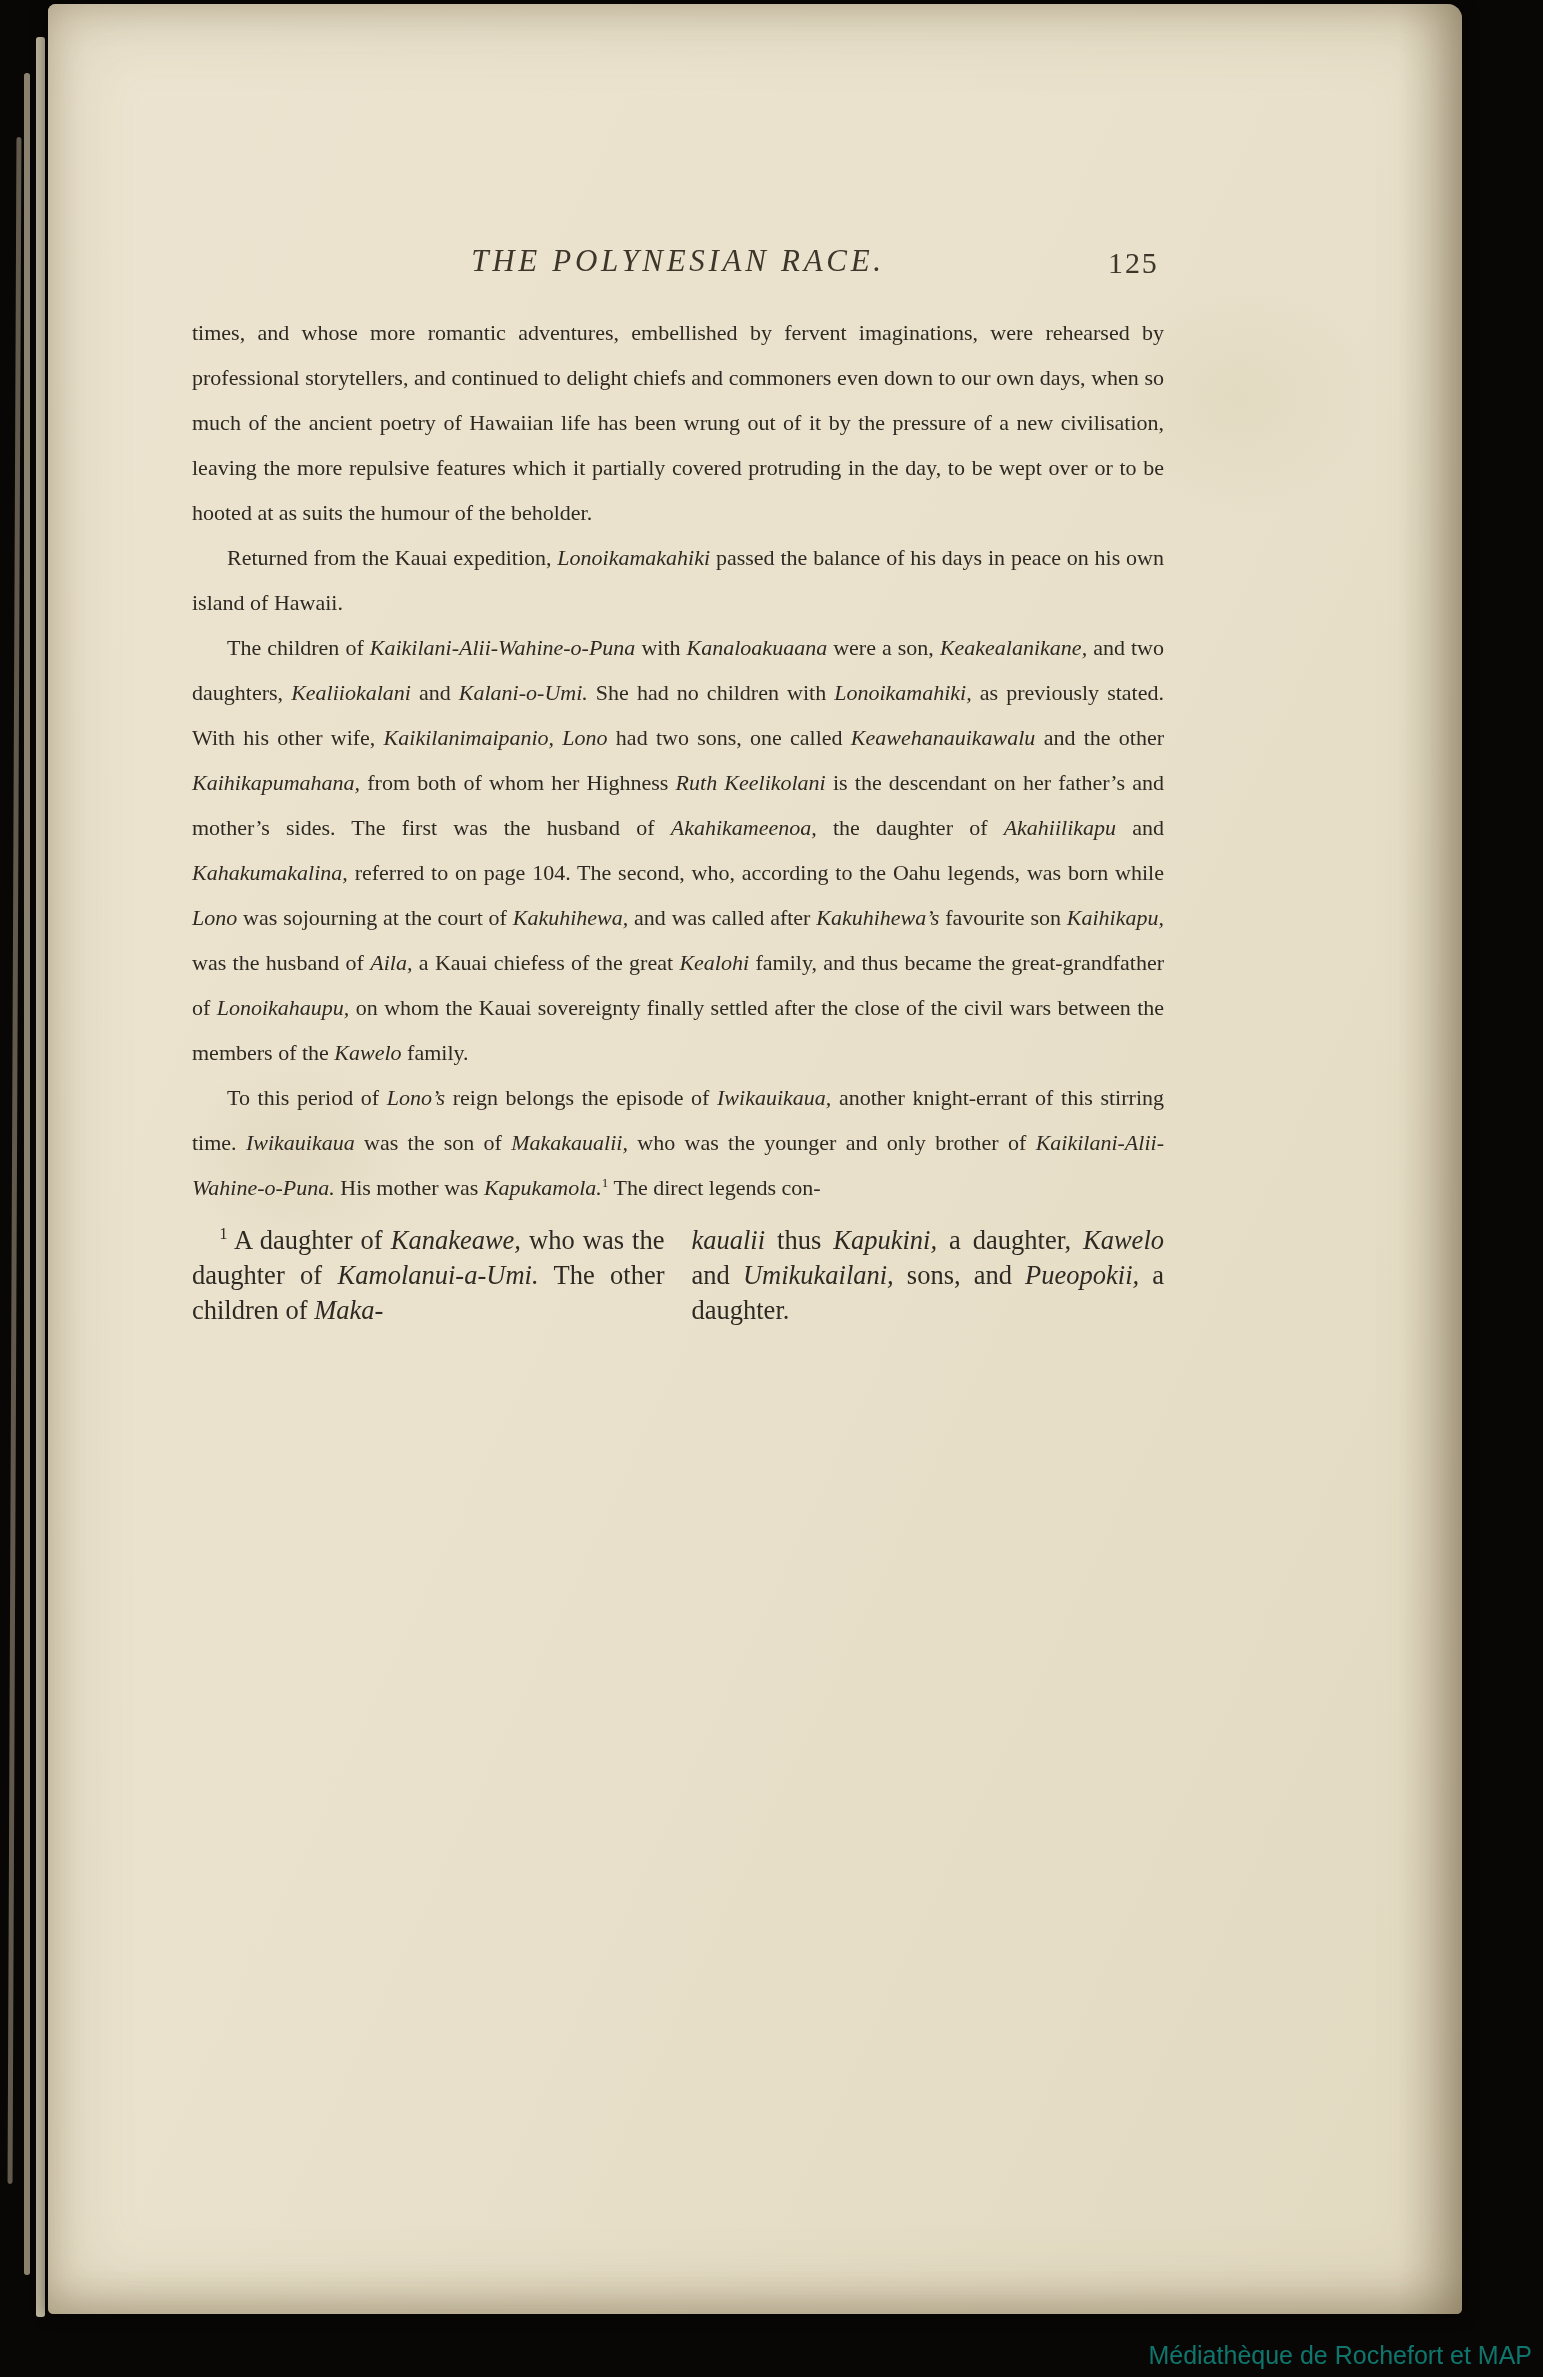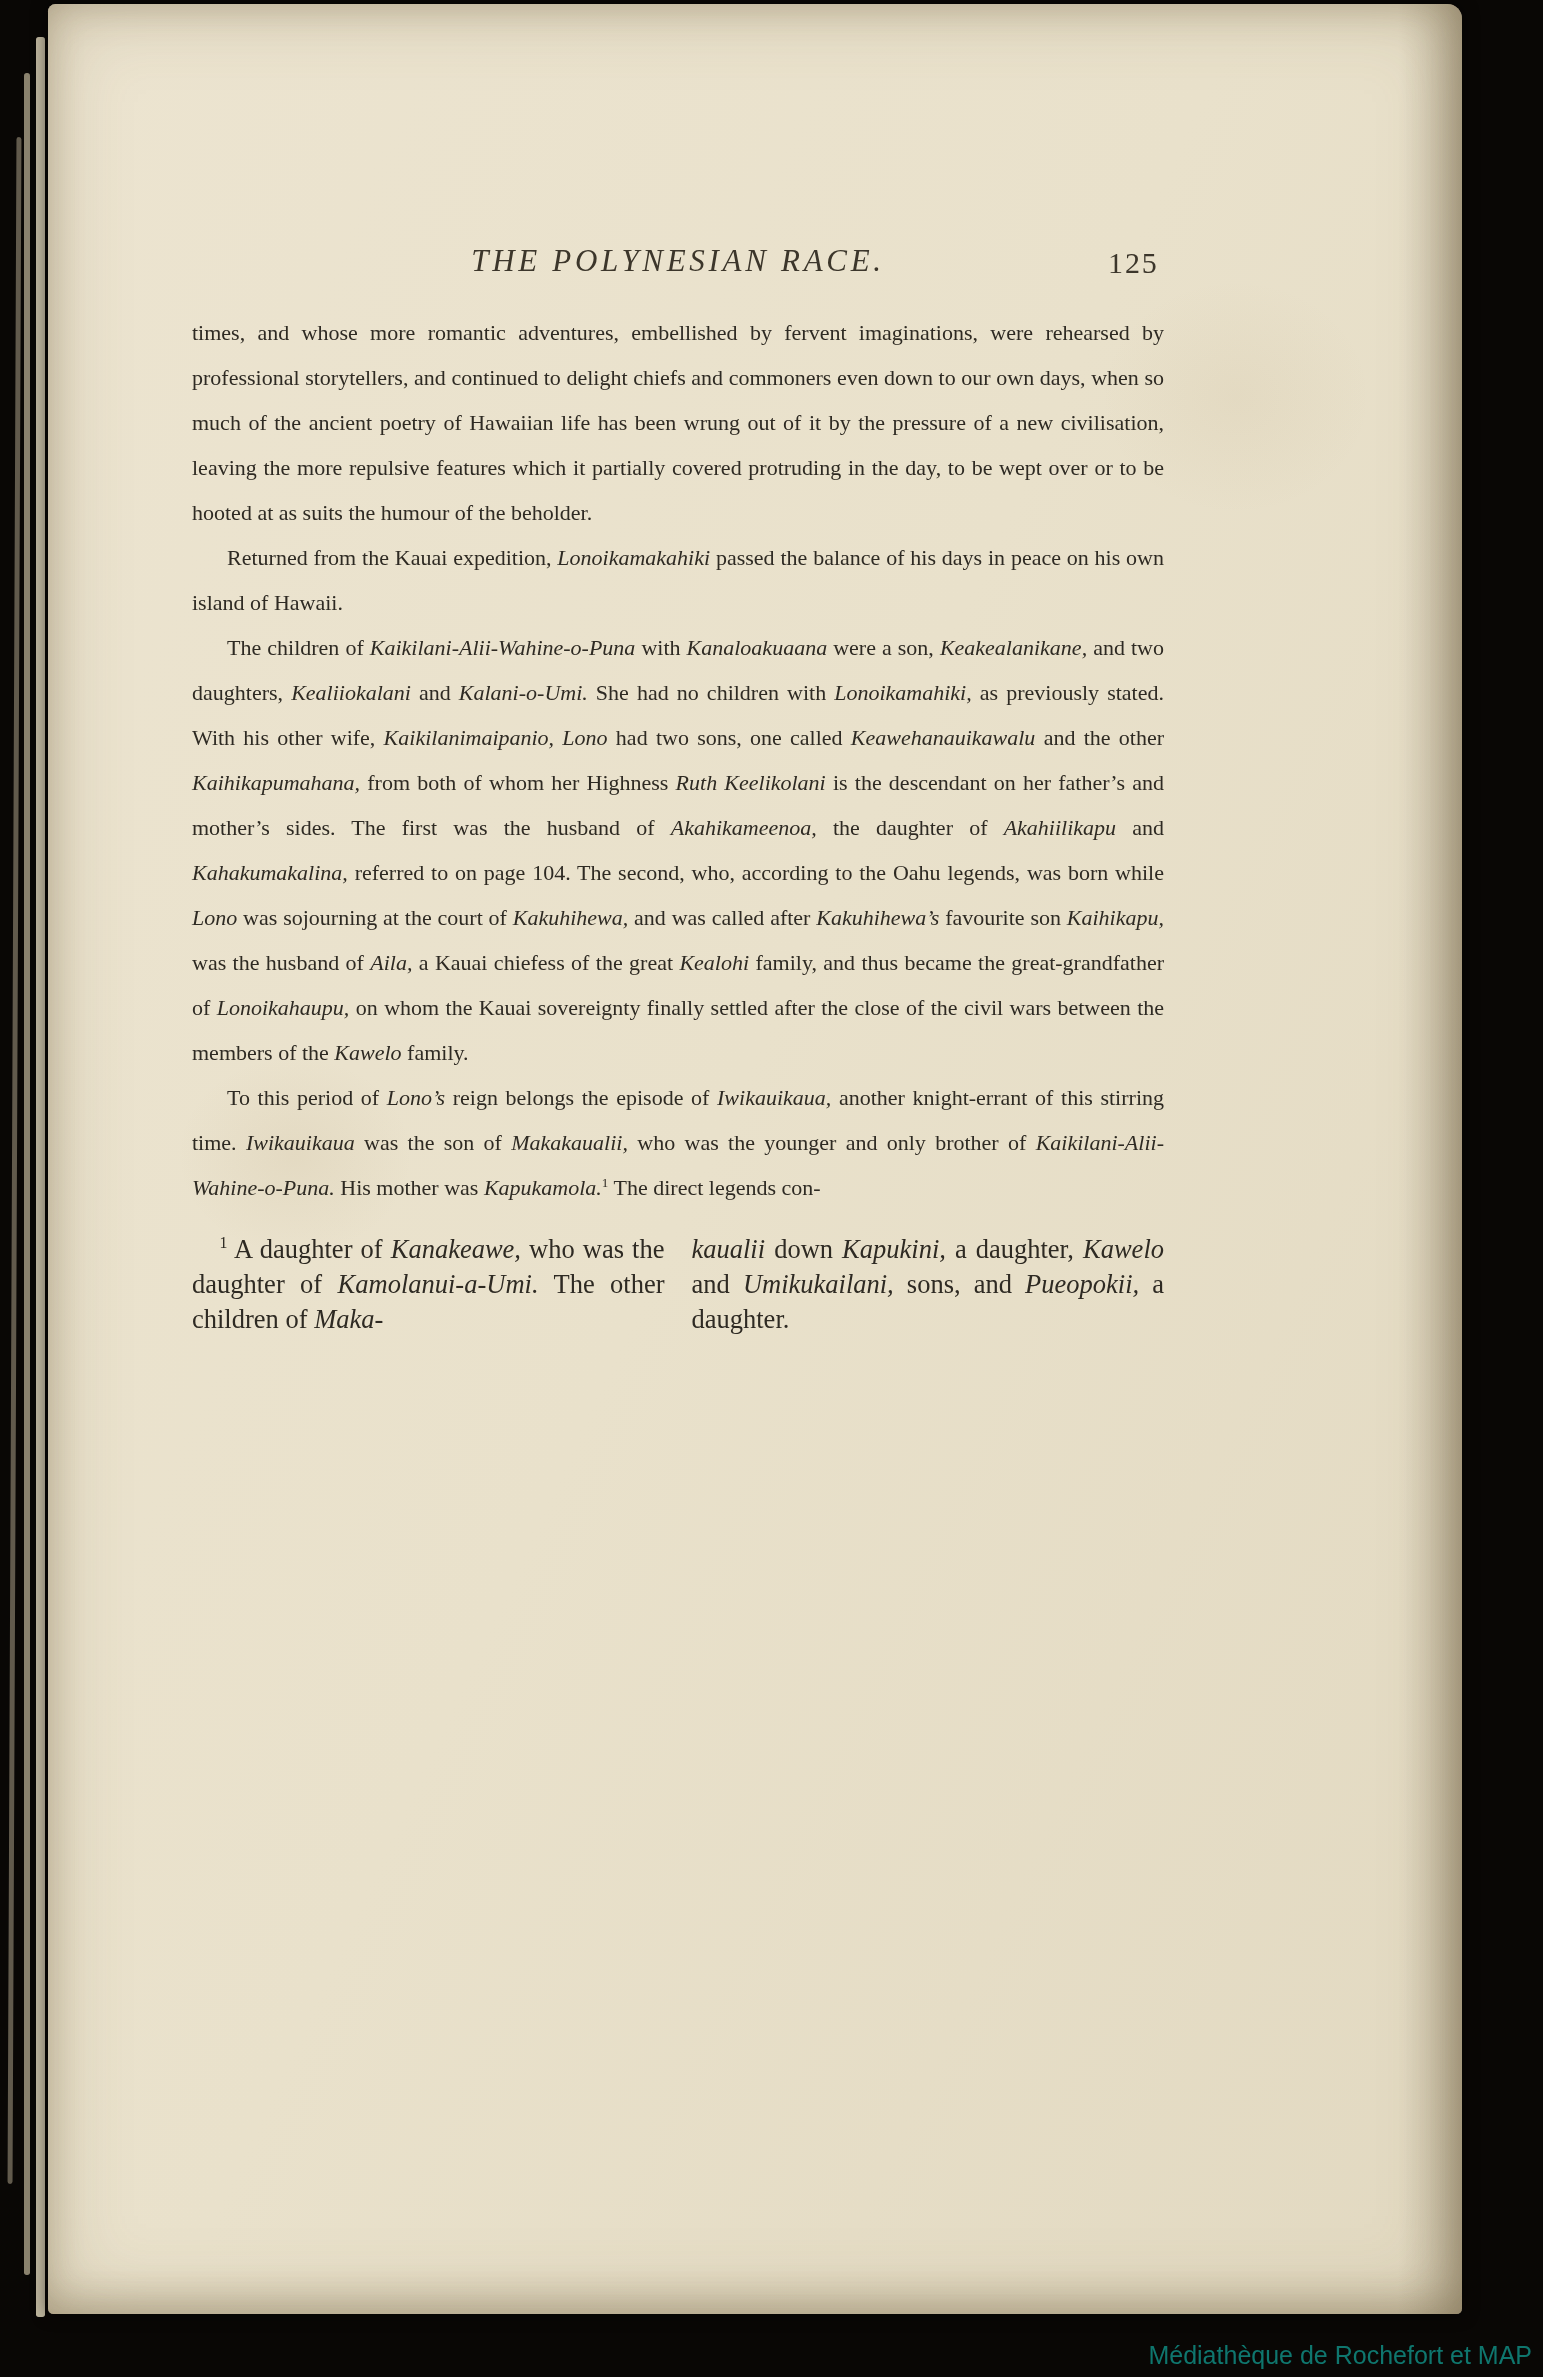--- a/index.html
+++ b/index.html
@@ -76,21 +76,21 @@
     text-align: justify;
     color: #2e2a23;
   }
   .indent { text-indent: 35px; }
   .para i, .fn-col i { font-style: italic; }
   sup { font-size: .6em; vertical-align: super; line-height: 0; }
 
   .footnote {
     display: flex;
     gap: 27px;
-    margin-top: 22px;
+    margin-top: 13px;
     justify-content: center;
   }
   .fn-col {
     flex: 1;
     margin: 0;
     font-size: 26.5px;
     line-height: 35px;
     text-align: justify;
     color: #2e2a23;
   }
@@ -126,21 +126,21 @@
         <span class="pagenum">125</span>
       </div>
 
       <p class="para"><span>times, and whose more romantic adventures, embellished by fervent imaginations, were rehearsed by professional storytellers, and continued to delight chiefs and commoners even down to our own days, when so much of the ancient poetry of Hawaiian life has been wrung out of it by the pressure of a new civilisation, leaving the more repulsive features which it partially covered protruding in the day, to be wept over or to be hooted at as suits the humour of the beholder.</span></p>
       <p class="para indent"><span>Returned from the Kauai expedition, </span><i>Lonoikamakahiki</i><span> passed the balance of his days in peace on his own island of Hawaii.</span></p>
       <p class="para indent"><span>The children of </span><i>Kaikilani-Alii-Wahine-o-Puna</i><span> with </span><i>Kanaloakuaana</i><span> were a son, </span><i>Keakealanikane,</i><span> and two daughters, </span><i>Kealiiokalani</i><span> and </span><i>Kalani-o-Umi.</i><span> She had no children with </span><i>Lonoikamahiki,</i><span> as previously stated. With his other wife, </span><i>Kaikilanimaipanio, Lono</i><span> had two sons, one called </span><i>Keawehanauikawalu</i><span> and the other </span><i>Kaihikapumahana,</i><span> from both of whom her Highness </span><i>Ruth Keelikolani</i><span> is the descendant on her father’s and mother’s sides.  The first was the husband of </span><i>Akahikameenoa,</i><span> the daughter of </span><i>Akahiilikapu</i><span> and </span><i>Kahakumakalina,</i><span> referred to on page 104.  The second, who, according to the Oahu legends, was born while </span><i>Lono</i><span> was sojourning at the court of </span><i>Kakuhihewa,</i><span> and was called after </span><i>Kakuhihewa’s</i><span> favourite son </span><i>Kaihikapu,</i><span> was the husband of </span><i>Aila,</i><span> a Kauai chiefess of the great </span><i>Kealohi</i><span> family, and thus became the great-grandfather of </span><i>Lonoikahaupu,</i><span> on whom the Kauai sovereignty finally settled after the close of the civil wars between the members of the </span><i>Kawelo</i><span> family.</span></p>
       <p class="para indent"><span>To this period of </span><i>Lono’s</i><span> reign belongs the episode of </span><i>Iwikauikaua,</i><span> another knight-errant of this stirring time. </span><i>Iwikauikaua</i><span> was the son of </span><i>Makakaualii,</i><span> who was the younger and only brother of </span><i>Kaikilani-Alii-Wahine-o-Puna.</i><span> His mother was </span><i>Kapukamola.</i><sup>1</sup><span>  The direct legends con-</span></p>
 
       <div class="footnote">
         <p class="fn-col fn-left"><sup>1</sup><span> A daughter of </span><i>Kanakeawe,</i><span> who was the daughter of </span><i>Kamolanui-a-Umi.</i><span>  The other children of </span><i>Maka-</i></p>
-        <p class="fn-col"><i>kaualii</i><span> down </span><i>Kapukini,</i><span> a daughter, </span><i>Kawelo</i><span> and </span><i>Umikukailani,</i><span> sons, and </span><i>Pueopokii,</i><span> a daughter.</span></p>
+        <p class="fn-col"><i>kaualii</i><span> thus </span><i>Kapukini,</i><span> a daughter, </span><i>Kawelo</i><span> and </span><i>Umikukailani,</i><span> sons, and </span><i>Pueopokii,</i><span> a daughter.</span></p>
       </div>
 
     </div>
   </div>
 
   <div class="watermark">Médiathèque de Rochefort et MAP</div>
 
 </div>
 
 

